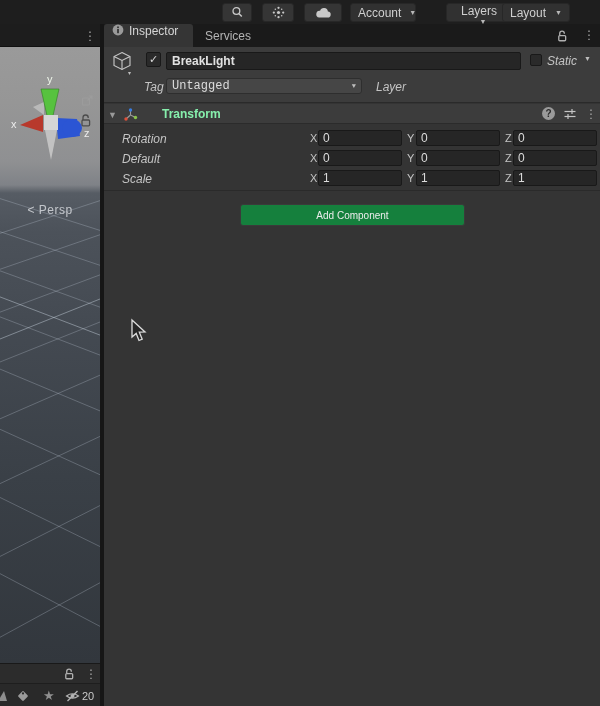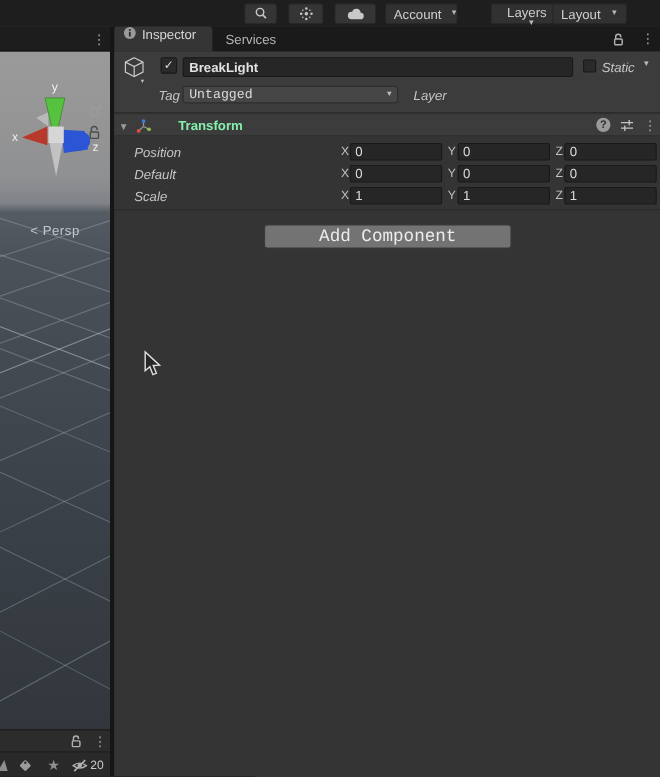--- a/index.html
+++ b/index.html
@@ -89,23 +89,23 @@
   .trow .rlabel { position:absolute; left:18px; top:3px; }
   .axis { position:absolute; top:3px; color:#c4c4c4; font-size:11px; }
   .nfield {
     position:absolute; top:1px; width:84px; height:16px;
     background:#262626; border:1px solid #191919; border-radius:2px;
     color:#dcdcdc; font-size:12px; padding:0 4px;
     font-family:"Liberation Sans", sans-serif; outline:none;
   }
   .add-btn {
     position:absolute; left:136px; top:157px; width:225px; height:22px;
-    background:#737373; border:1px solid #3a3a3a; border-radius:3px;
-    color:#ececec; font-size:16px; display:flex; align-items:center; justify-content:center;
-    font-family:Liberation Mono, monospace; cursor:default;
+    background:#15803d; border:1px solid #3a3a3a; border-radius:3px;
+    color:#ececec; font-size:10px; display:flex; align-items:center; justify-content:center;
+    font-family:Liberation Sans, sans-serif; cursor:default;
   }
   .icon { display:inline-flex; }
 </style>
 </head>
 <body>
 
 <div id="app">
 
   <div class="abs toolbar">
     <div class="tbtn" style="left:222px;width:30px;">
@@ -339,21 +339,21 @@
               <line x1="5" y1="7" x2="5" y2="12"></line>
             </g>
           </svg>
       </span>
       <span class="abs kebab" style="left:481px;top:3px;">⋮</span>
     </div>
 
     <div class="comp-rows">
 
       <div class="trow" style="top:4px;">
-        <span class="rlabel lbl">Position</span>
+        <span class="rlabel lbl">Rotation</span>
         <span class="axis" style="left:206px;">X</span>
         <input class="nfield" style="left: 214px;" value="0">
         <span class="axis" style="left:303px;">Y</span>
         <input class="nfield" style="left: 312px;" value="0">
         <span class="axis" style="left:401px;">Z</span>
         <input class="nfield" style="left: 409px;" value="0">
       </div>
 
       <div class="trow" style="top:24px;">
         <span class="rlabel lbl">Default</span>

